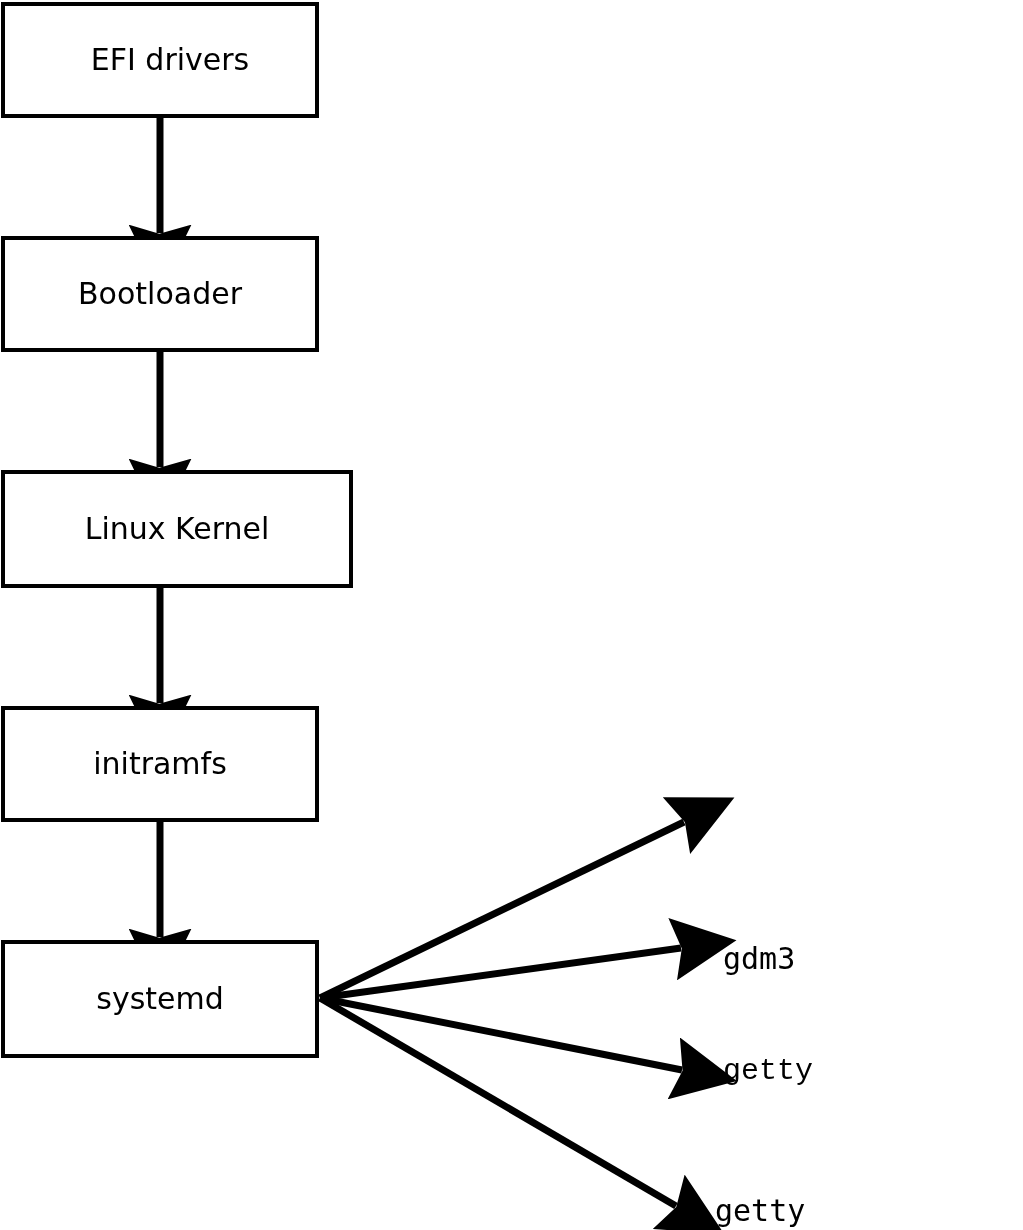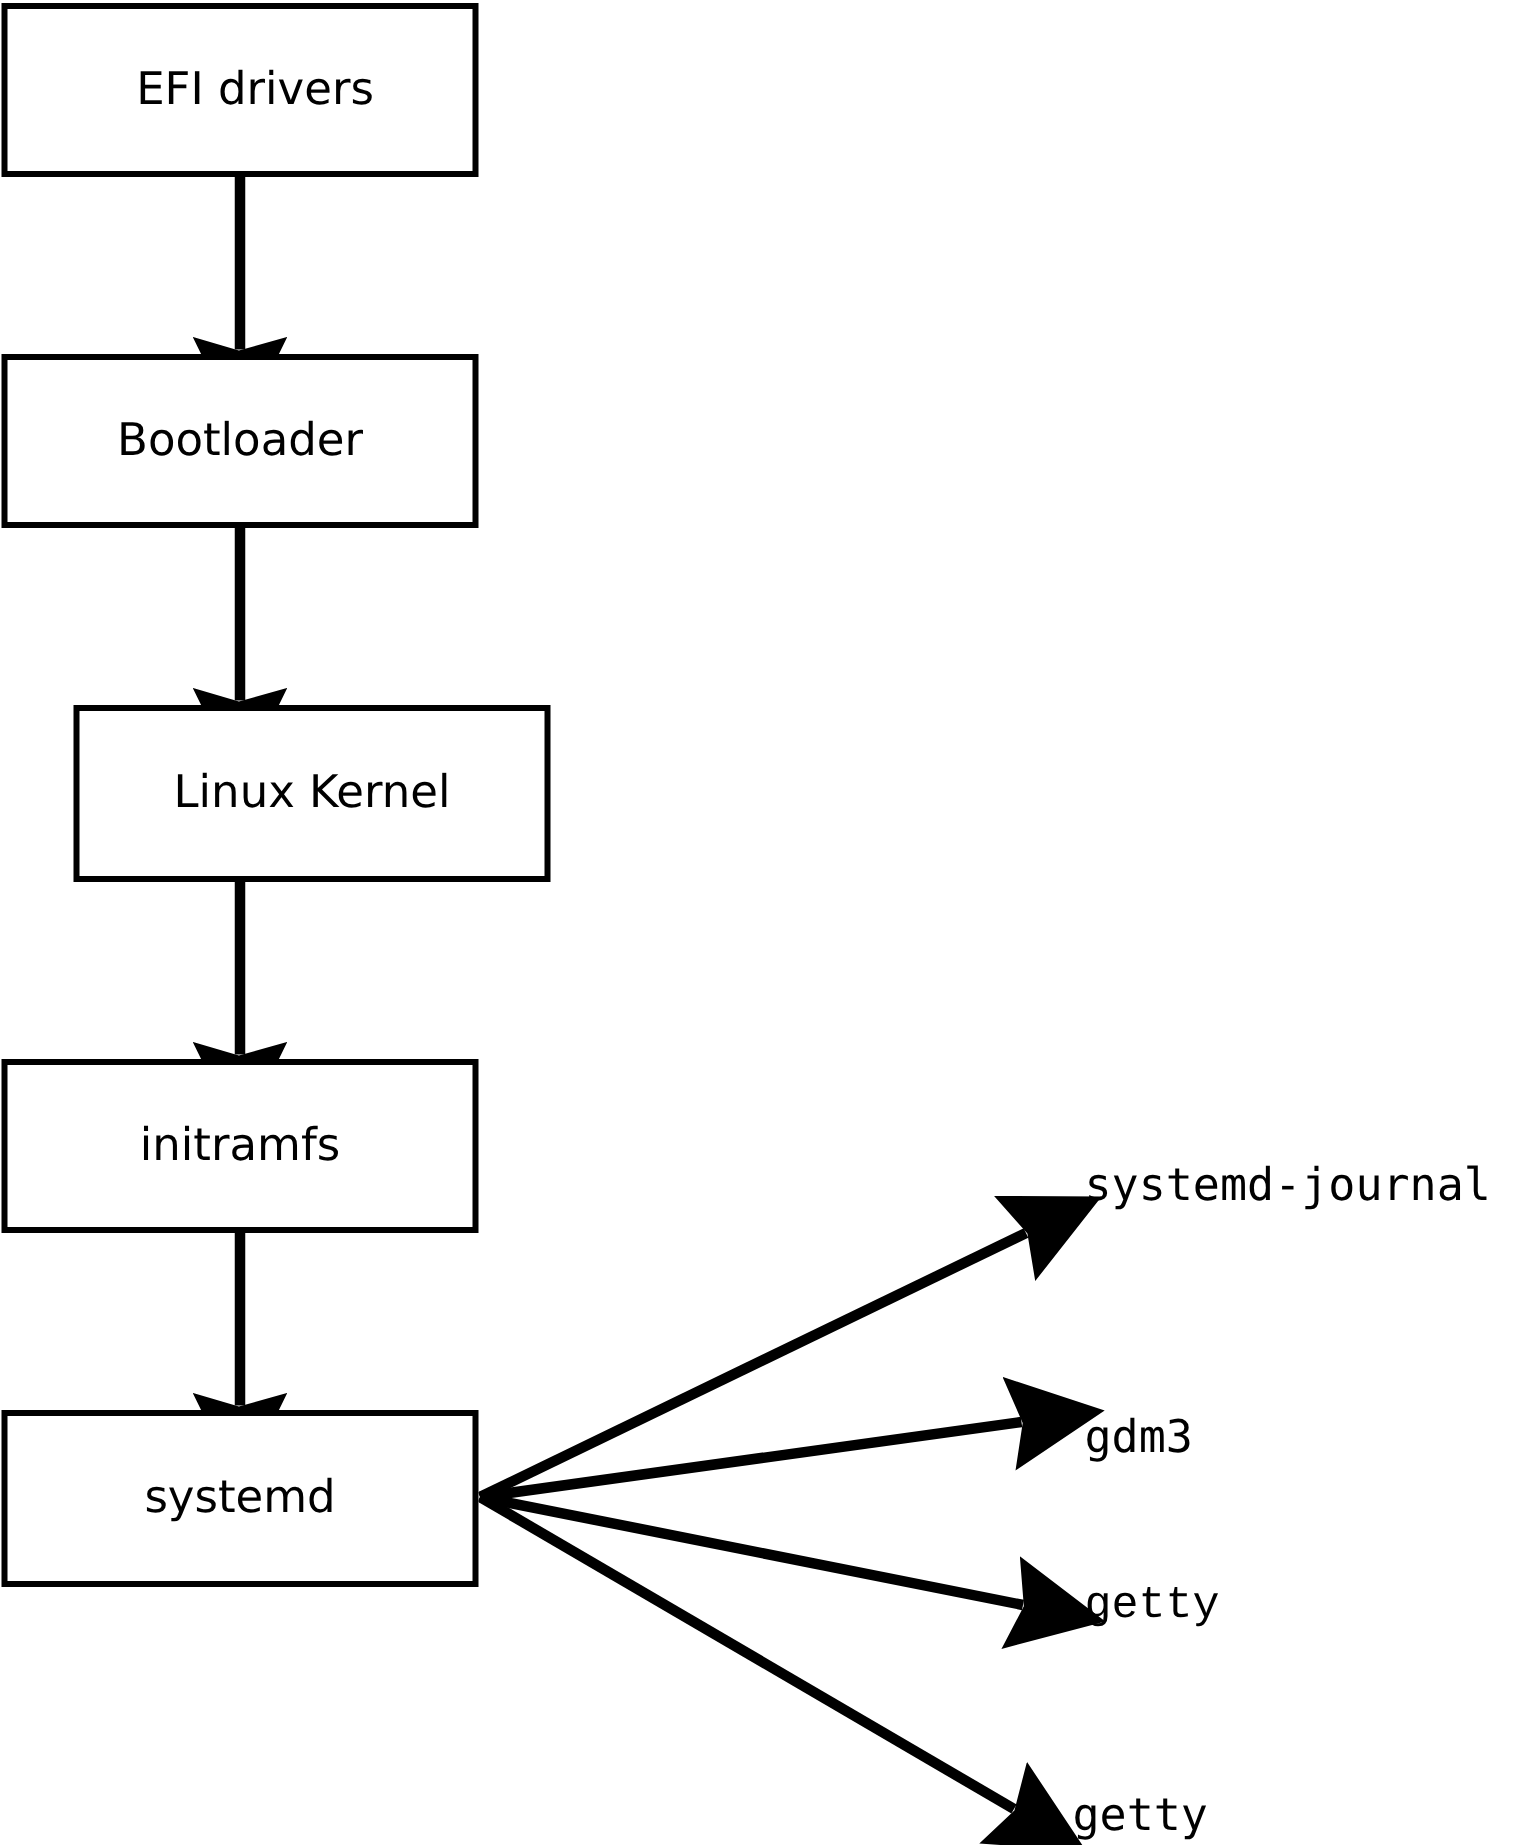--- a/index.html
+++ b/index.html
@@ -83,34 +83,33 @@
   </svg>
 
   <div class="flow-box" style="left:1px; top:2px; width:318px; height:116px;padding-left:20px;">
     <span class="flow-box-label">EFI drivers</span>
   </div>
 
   <div class="flow-box" style="left:1px; top:236px; width:318px; height:116px;">
     <span class="flow-box-label">Bootloader</span>
   </div>
 
-  <div class="flow-box" style="left:1px; top:470px; width:318px; height:118px;margin-left:48px;">
+  <div class="flow-box" style="left:1px; top:470px; width:352px; height:118px;">
     <span class="flow-box-label">Linux Kernel</span>
   </div>
 
   <div class="flow-box" style="left:1px; top:940px; width:318px; height:118px;">
     <span class="flow-box-label">systemd</span>
   </div>
 
   <div class="flow-box" style="left:1px; top:706px; width:318px; height:116px;">
     <span class="flow-box-label">initramfs</span>
   </div>
 
 
-  <div class="proc-label" style="left:723px; top:776px;">systemd-journal</div>
 
   <div class="proc-label" style="left:723px; top:944px;">gdm3</div>
 
   <div class="proc-label" style="left:723px; top:1056px;font-family:Liberation Mono, monospace;">getty</div>
 
   <div class="proc-label" style="left:715px; top:1196px;">getty</div>
 
 </div>
 
 </body></html>

